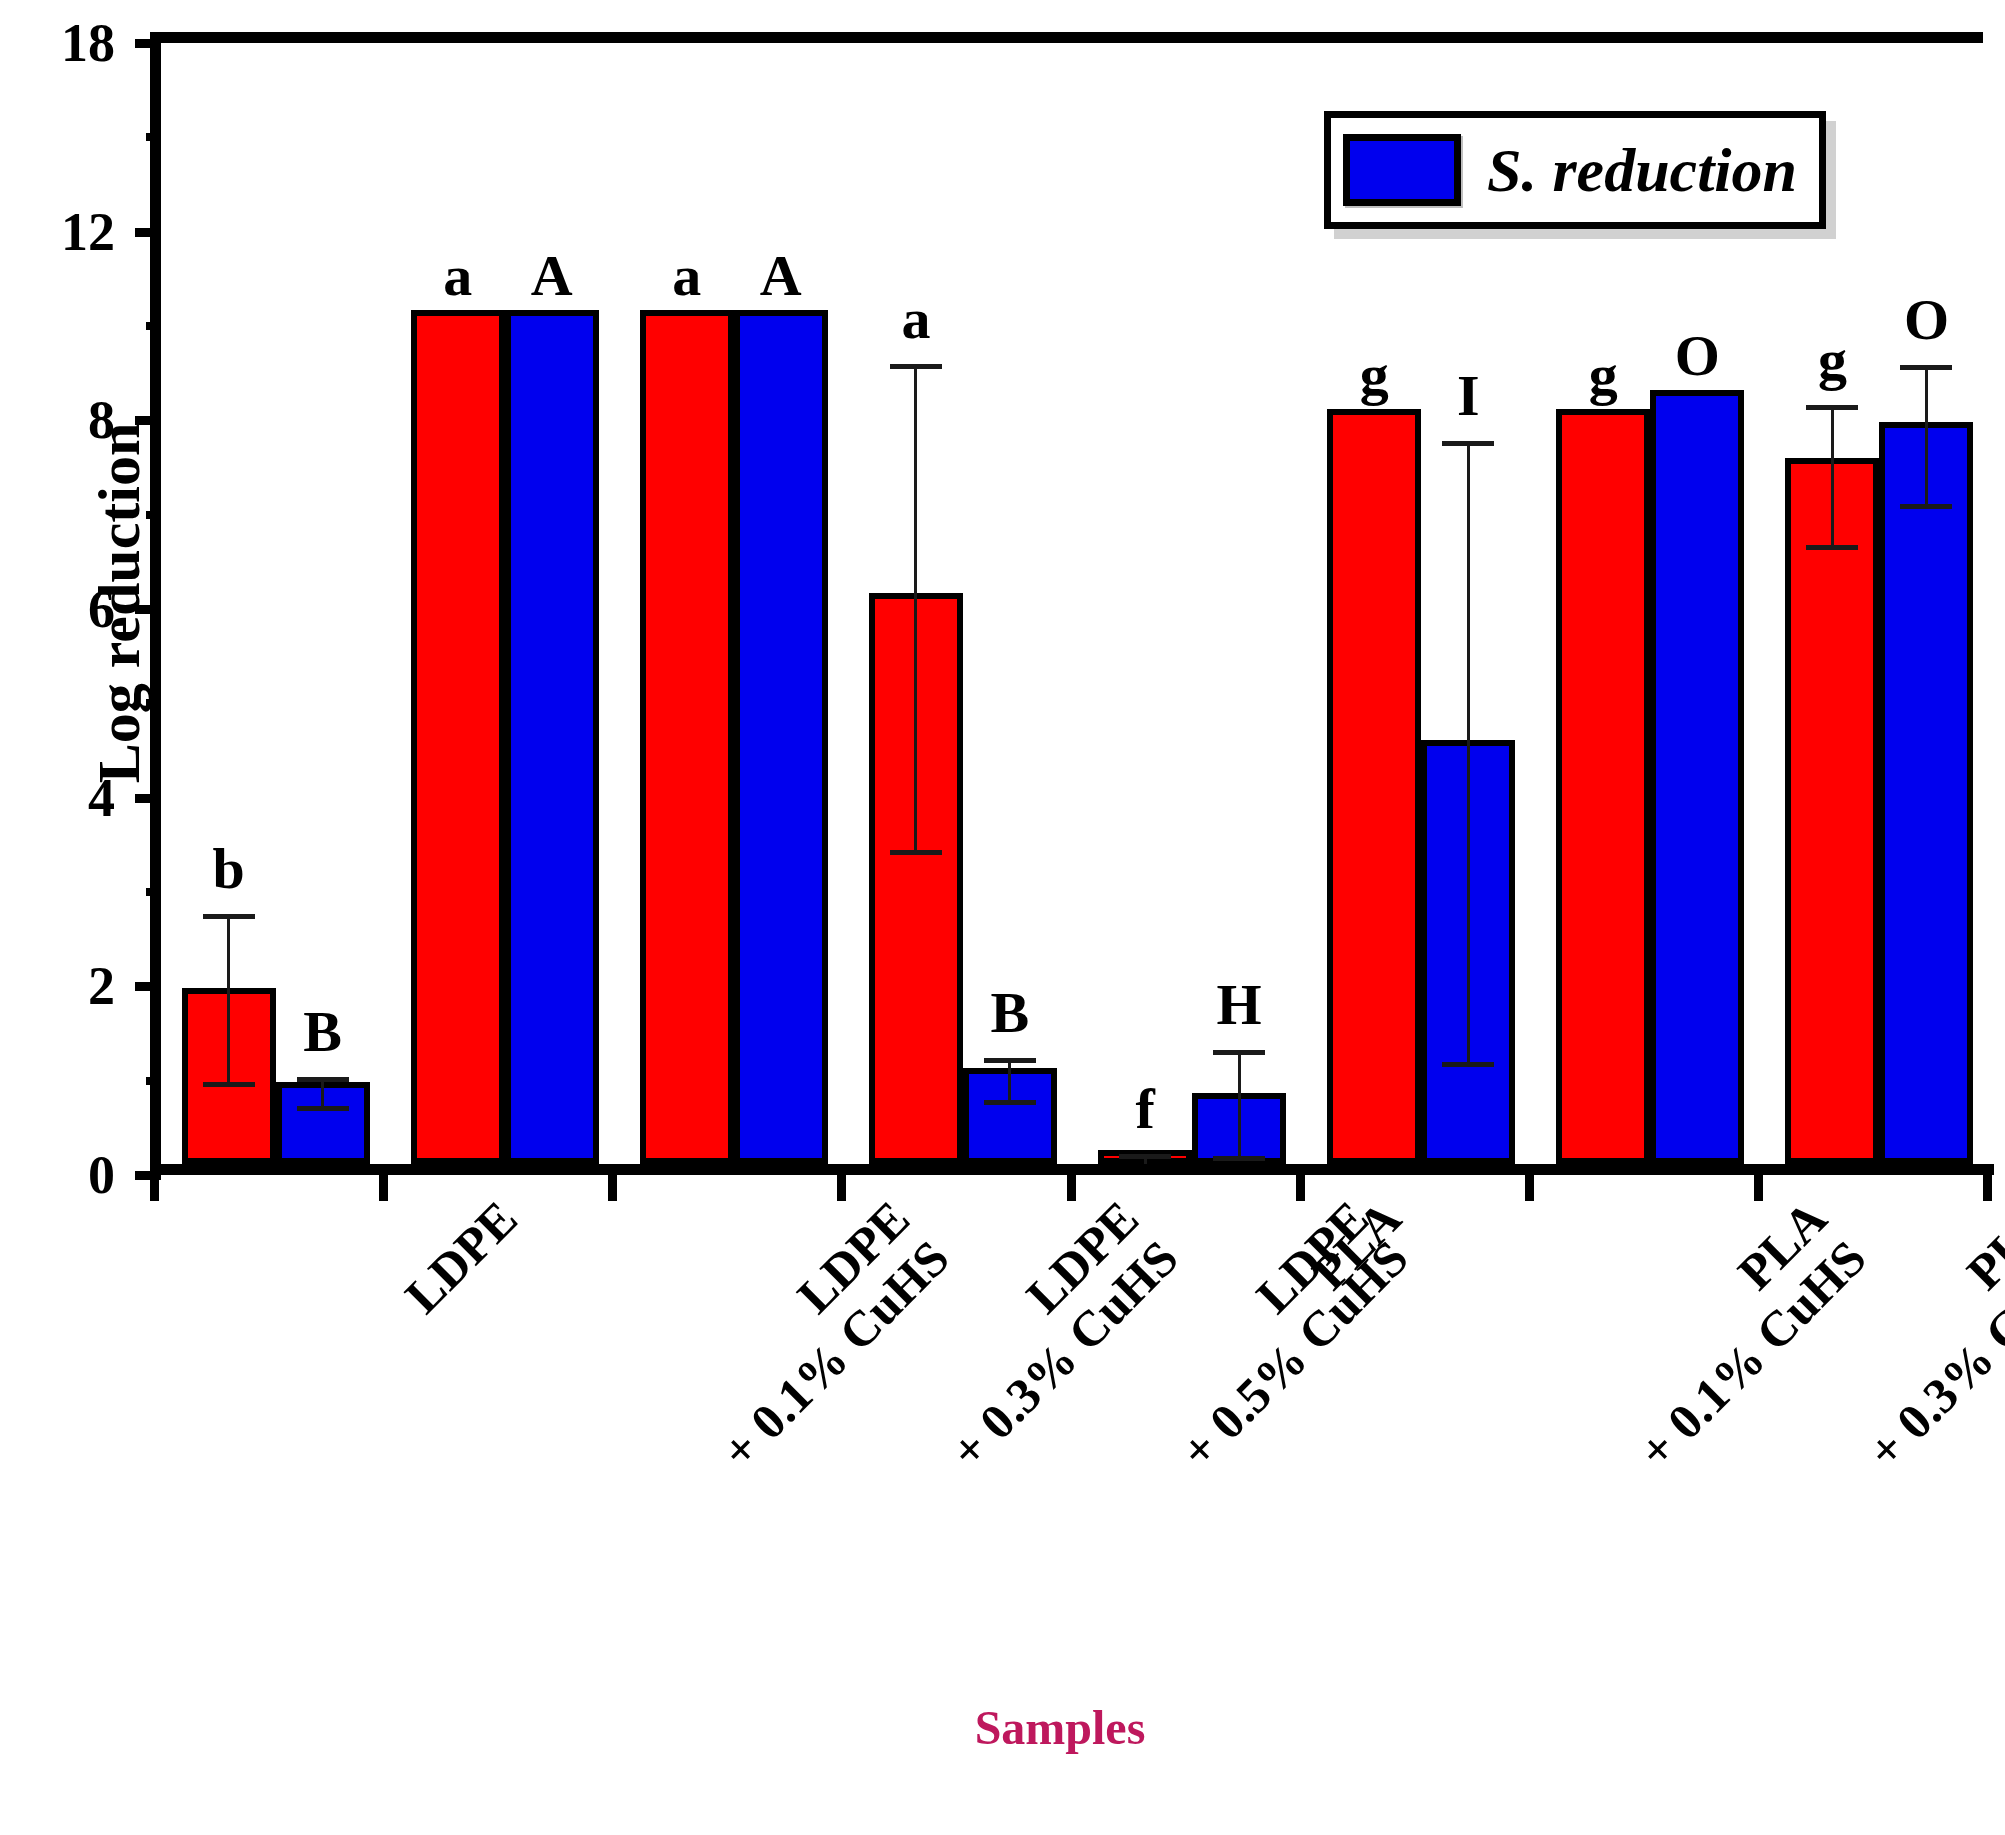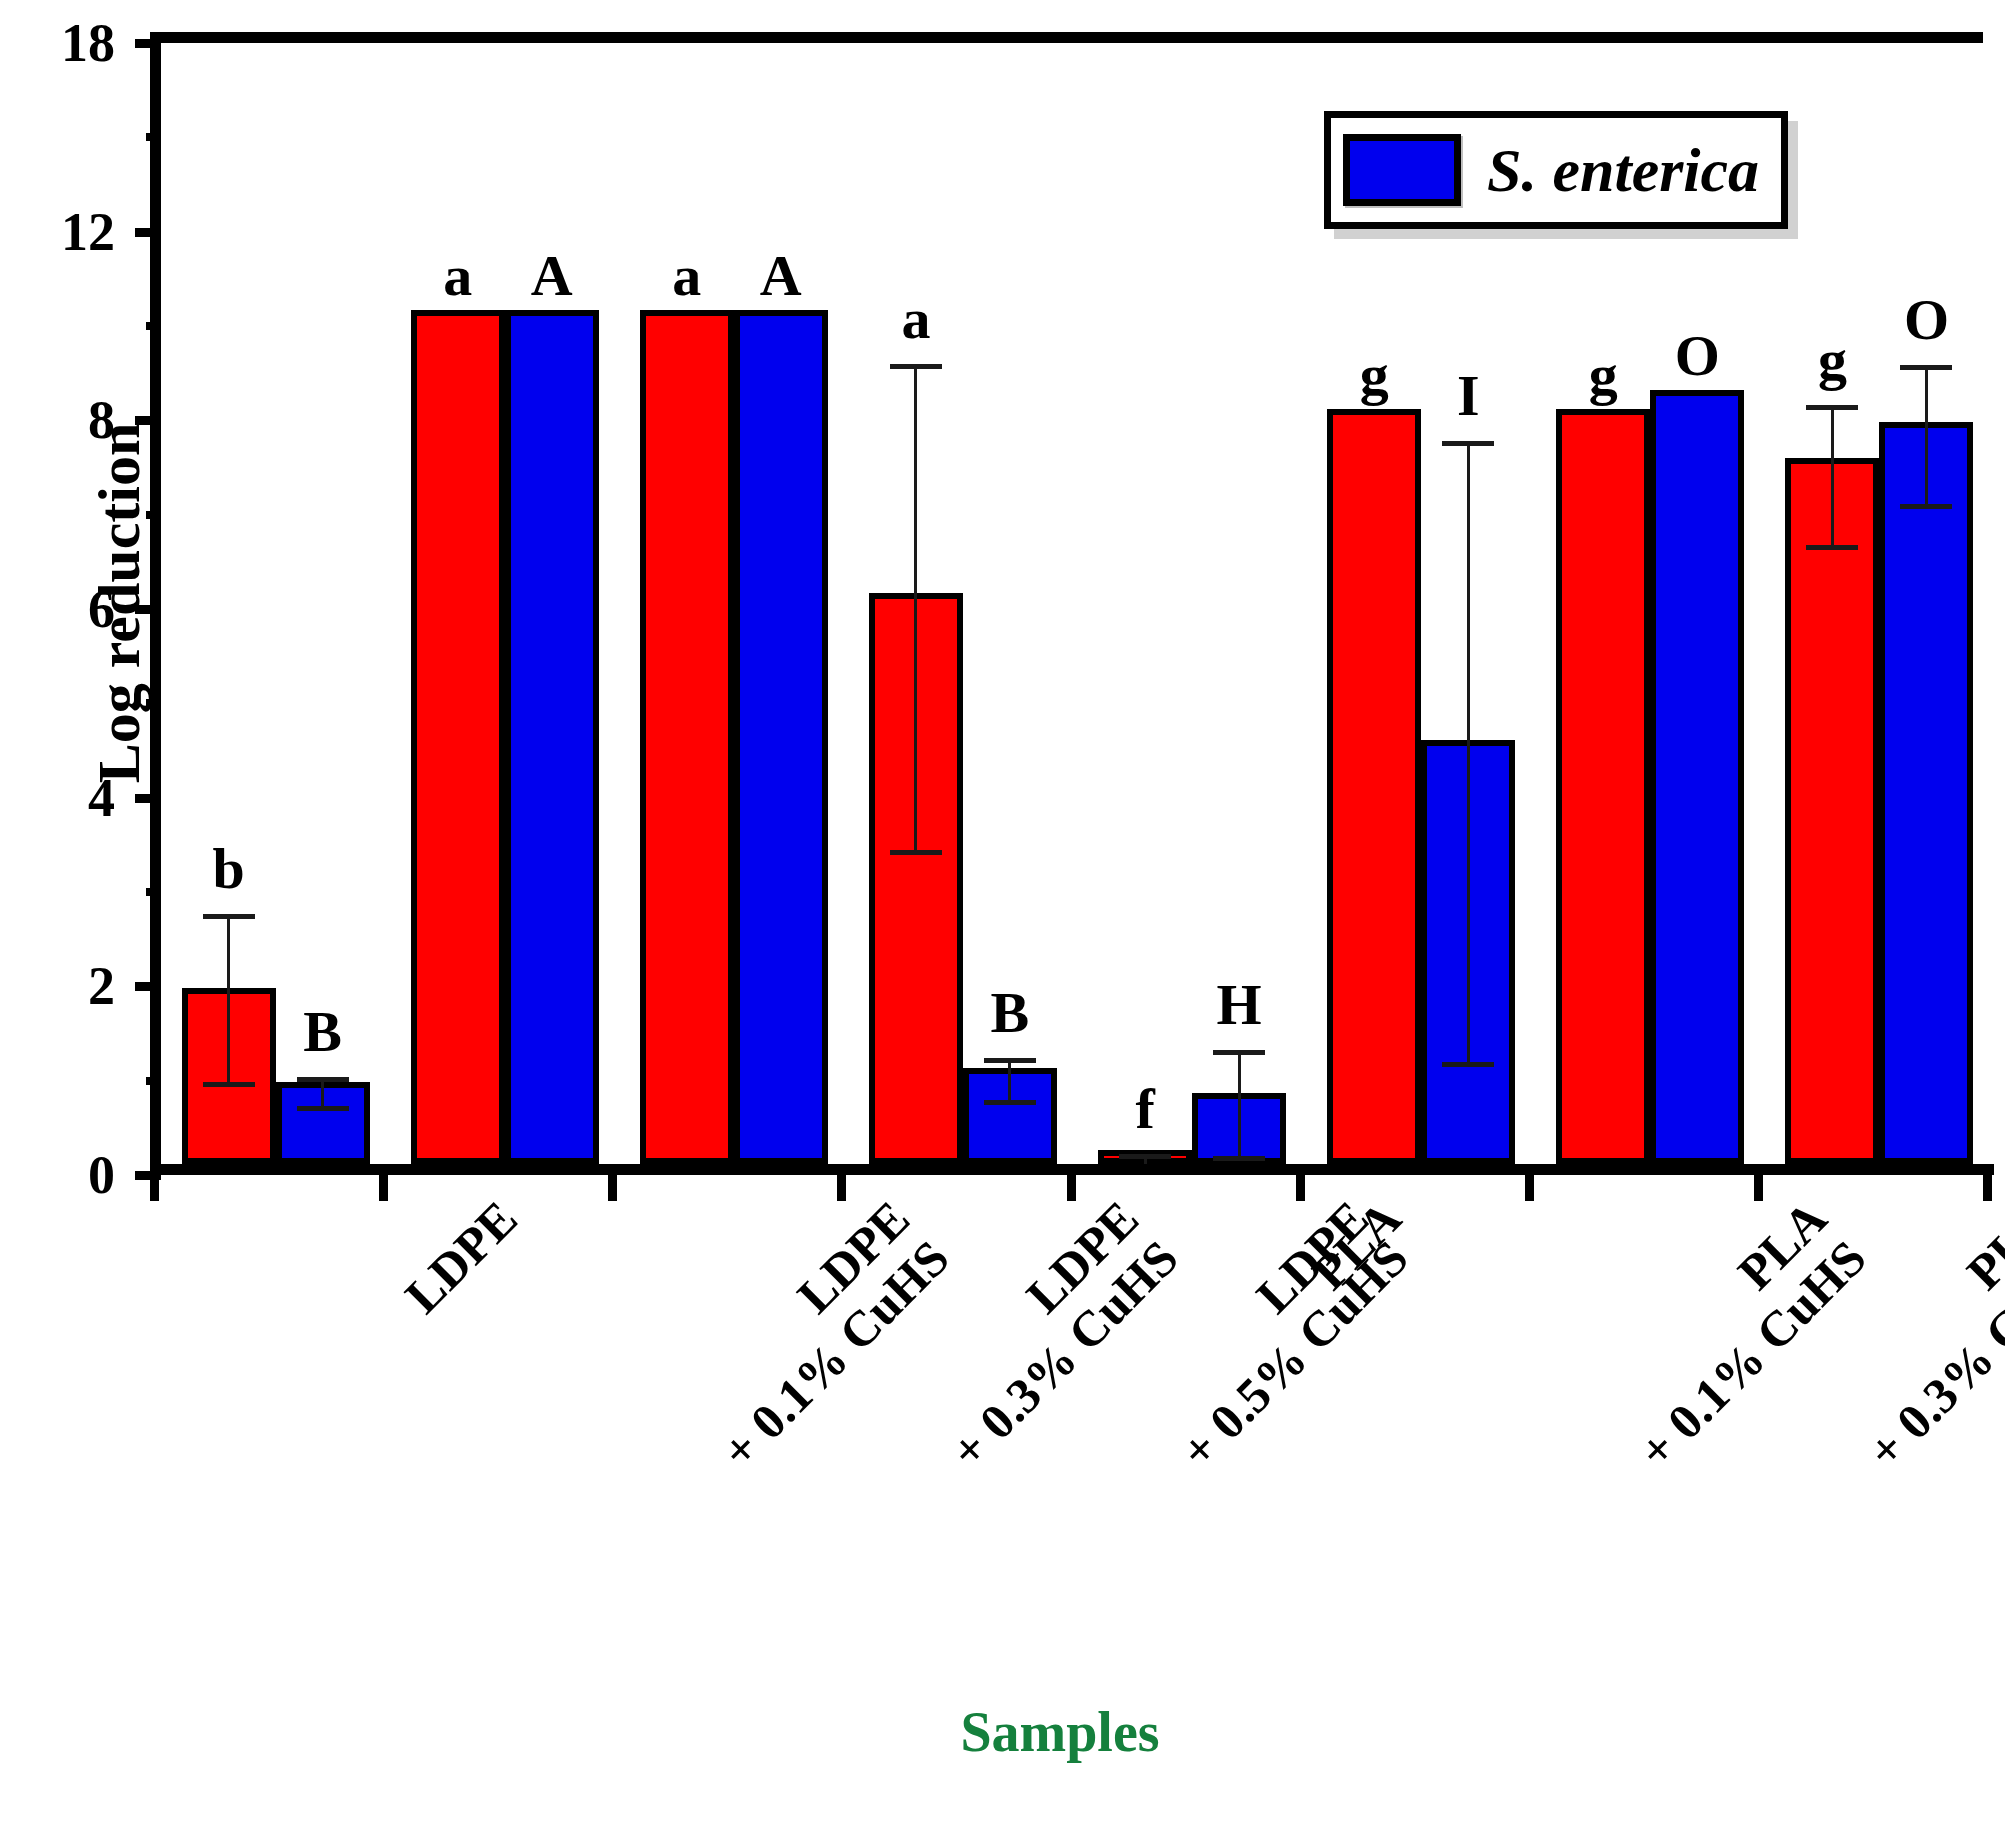--- a/index.html
+++ b/index.html
@@ -35,22 +35,22 @@
   #ytitle{
     position:absolute;left:-42px;top:560px;
     transform:translate(-50%,-50%) rotate(-90deg);
     transform-origin:center center;
     white-space:nowrap;font-size:60px;font-weight:bold;
     font-family:"Liberation Serif",serif;color:#000;
   }
   #xtitle{
     position:absolute;left:1060px;top:1700px;
     transform:translateX(-50%);
-    font-size:56px;font-weight:bold;
-    font-family:"Liberation Serif",serif;color:#15803d;white-space:nowrap;
+    font-size:48px;font-weight:bold;
+    font-family:"Liberation Serif",serif;color:#be185d;white-space:nowrap;
   }
 
   
   .bar{
     position:absolute;bottom:0;
     border:6px solid #000;
     box-sizing:border-box;
   }
   .bar.red{background:#FF0000;}
   .bar.blue{background:#0000EE;}
@@ -182,21 +182,21 @@
         <div class="errbar" style="left: 1763.94px; top: 321.677px; height: 139.613px;"></div>
         <div class="errcap" style="left: 1739.44px; width: 52px; top: 321.677px;"></div>
         <div class="errcap" style="left: 1739.44px; width: 52px; top: 461.29px;"></div>
         <div class="siglabel" style="left: 1671.44px; top: 288.24px;">g</div>
         <div class="siglabel" style="left: 1765.44px; top: 247.677px;">O</div>
       </div>
 
     <div id="legend">
       <div class="legrow">
         <span class="swatch blue"></span>
-        <span class="legtext">S. enterica</span>
+        <span class="legtext">S. reduction</span>
       </div>
     </div>
 
   </div>
 
   <div id="baseline"></div>
 
   <div id="xaxis">
       <div class="xtick" style="left: 150px; top: 1175px;"></div>
       <div class="xtick" style="left: 379.125px; top: 1175px;"></div>

